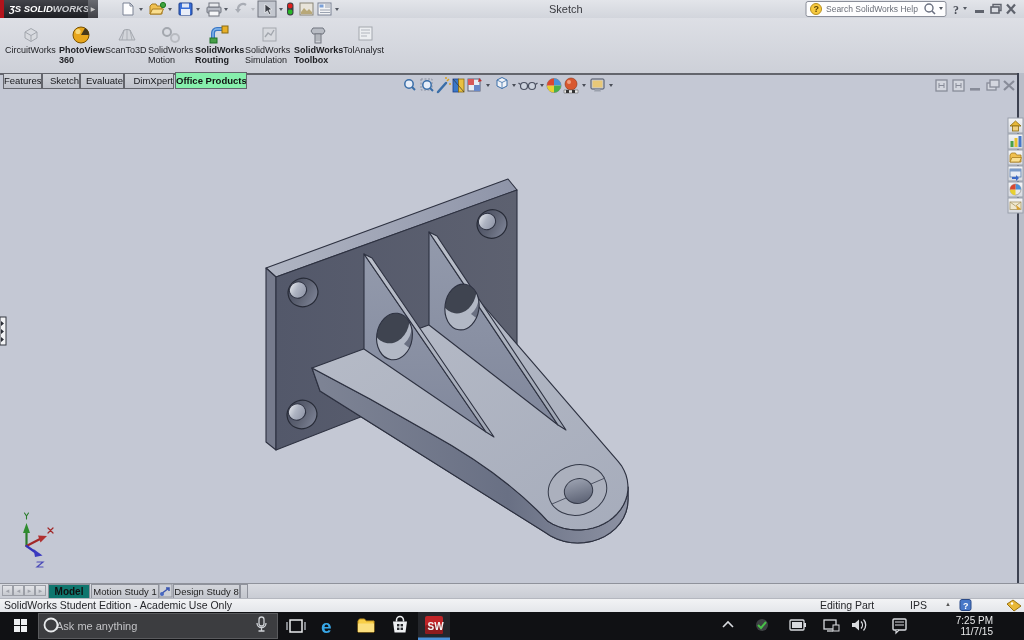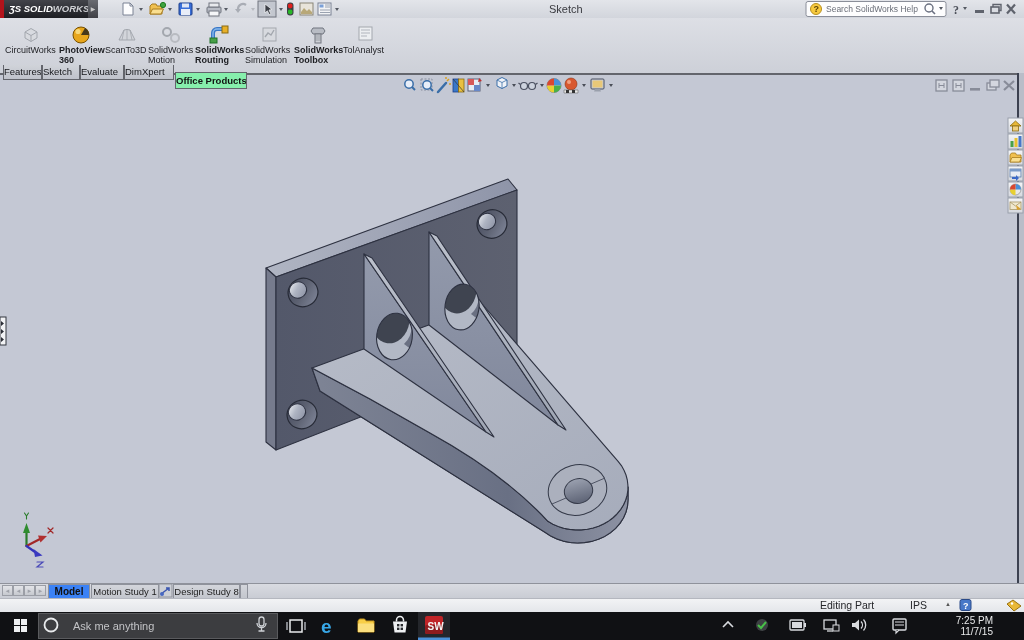--- a/index.html
+++ b/index.html
@@ -9,30 +9,30 @@
 #logo{left:0;top:0;width:97px;height:18px;background:linear-gradient(#43444a,#1d1e23)}
 #logored{left:0;top:0;width:4px;height:18px;background:#b3131b}
 #logotext{left:9px;top:3px;width:80px;height:14px;color:#fff;font-size:9.5px;font-style:italic;font-weight:bold;white-space:nowrap;overflow:hidden}
 #logoarrow{left:88px;top:0;width:10px;height:18px;background:linear-gradient(#6a6c72,#3f4046);color:#c8c8c8;font-size:6px;line-height:18px;text-align:center}
 #doctitle{left:549px;top:3px;font-size:11px;color:#3a3b40}
 
 #row2{left:0;top:18px;width:1024px;height:55px;background:linear-gradient(#dddfe5,#cdd0d8)}
 .t2{position:absolute;top:46px;text-align:left;font-size:9px;line-height:9.5px;color:#1d1e22;white-space:nowrap}
 
 #tabline{left:0;top:73px;width:1017px;height:2px;background:#63656c}
-.tab{position:absolute;top:65px;height:15px;background:linear-gradient(#d0d3d9,#bfc2cb);border:1px solid #63656c;border-top:none;font-size:9.5px;color:#17181c;text-align:left;line-height:14px;white-space:nowrap;overflow:hidden}
+.tab{position:absolute;top:74px;height:15px;background:linear-gradient(#d0d3d9,#bfc2cb);border:1px solid #63656c;border-top:none;font-size:9.5px;color:#17181c;text-align:right;line-height:14px;white-space:nowrap;overflow:hidden}
 #tabact{left:175px;top:72px;width:72px;height:17px;white-space:nowrap;overflow:hidden;background:#86efac;border:1px solid #63656c;font-size:9.5px;font-weight:bold;color:#111;text-align:center;line-height:16px}
 
 #vright1{left:1017px;top:73px;width:2px;height:511px;background:#3c4150}
 #vright2{left:1019px;top:73px;width:5px;height:511px;background:#b9bdc8}
 
 #btabs{left:0;top:583px;width:1024px;height:15px;background:linear-gradient(#d9dbe1,#c9ccd4);border-top:1px solid #8f929b}
 .nav{position:absolute;top:585px;width:11px;height:11px;background:linear-gradient(#e3e4e8,#c6c9cf);border:1px solid #9b9ea6;color:#a0a3ab;font-size:6px;text-align:center;line-height:10px}
 .btab{position:absolute;top:584px;height:14px;border:1px solid #8f929b;border-bottom:none;background:linear-gradient(#d3d5db,#c3c6cd);font-size:10px;color:#222;text-align:center;white-space:nowrap;line-height:13px}
-#btabact{left:48px;top:584px;width:42px;height:14px;line-height:13px;white-space:nowrap;background:#3b82f6;border:1px solid #8f929b;border-bottom:none;font-weight:bold;font-size:10px;text-align:center;color:#111}
+#btabact{left:48px;top:584px;width:42px;height:14px;line-height:13px;white-space:nowrap;background:#0f766e;border:1px solid #8f929b;border-bottom:none;font-weight:bold;font-size:10px;text-align:center;color:#111}
 
 #status{left:0;top:598px;width:1024px;height:14px;background:linear-gradient(#f2f3f5,#e4e6ea);border-top:1px solid #b4b7bf;font-size:10.5px;color:#26272b}
 
 #taskbar{left:0;top:612px;width:1024px;height:28px;background:#101114}
 #search{left:38px;top:613px;width:240px;height:26px;background:#3c3d40;border:1px solid #5a5b5e;color:#c2c3c6;font-size:11px;line-height:24px}
 </style></head><body>
 <div id="page">
 
   <div class="abs" id="titlebar"></div>
   <div class="abs" id="logo"></div>
@@ -304,32 +304,33 @@
   <div class="btab" style="left:91px;width:68px;font-size:9.5px">Motion Study 1</div>
   <svg class="abs" style="left:159px;top:584px" width="14" height="14">
       <rect x="0" y="0" width="13" height="13" fill="#cdd0d6" stroke="#8f929b"></rect>
       <path d="M2,10 l8,-6 M7,4 l3,0 l0,3" stroke="#3a55b0" stroke-width="1.5" fill="none"></path>
       <circle cx="3" cy="10" r="2" fill="#4868c0"></circle>
     </svg>
   <div class="btab" style="left:173px;width:67px;font-size:9.5px">Design Study 8</div>
   <div class="btab" style="left:240px;width:8px"></div>
 
   <div class="abs" id="status"></div>
+  <div class="abs" style="left:4px;top:599px;font-size:10.5px;color:#26272b">SolidWorks Student Edition - Academic Use Only</div>
   <div class="abs" style="left:820px;top:599px;font-size:10.5px;color:#26272b">Editing Part</div>
   <div class="abs" style="left:910px;top:599px;font-size:10.5px;color:#26272b">IPS</div>
   <div class="abs" style="left:945px;top:601px;font-size:6px;color:#555">▲</div>
   <svg class="abs" style="left:955px;top:598px" width="69" height="14">
 <rect x="5" y="1.5" width="11" height="11" rx="2" fill="#4878c8" stroke="#2a4a88"></rect>
       <text x="8" y="10.5" font-size="9" font-weight="bold" fill="#fff" font-family="Liberation Sans, sans-serif">?</text>
 <path d="M52,6 l6,-4 l8,6 l-7,5 Z" fill="#e8b838" stroke="#9a7210" stroke-width="1"></path>
       <circle cx="57" cy="5.5" r="1.2" fill="#fff"></circle>
 </svg>
 
   <div class="abs" id="taskbar"></div>
-  <div class="abs" id="search"><span style="margin-left:34px">Ask me anything</span></div>
+  <div class="abs" id="search"><span style="margin-left:17px">Ask me anything</span></div>
   <svg class="abs" id="tkicons" style="left:0;top:612px" width="1024" height="28">
       <rect x="14" y="7" width="6" height="6" fill="#eef0f2"></rect>
       <rect x="21" y="7" width="6" height="6" fill="#eef0f2"></rect>
       <rect x="14" y="14" width="6" height="6" fill="#eef0f2"></rect>
       <rect x="21" y="14" width="6" height="6" fill="#eef0f2"></rect>
 <circle cx="51" cy="13" r="6.5" fill="none" stroke="#e8eaec" stroke-width="1.8"></circle>
 <rect x="259" y="5" width="5" height="9" rx="2.5" fill="none" stroke="#cfd2d6" stroke-width="1.3"></rect>
       <path d="M257,11 a4.5,4.5 0 0 0 9,0 M261.5,16 v3 M258.5,19 h6" fill="none" stroke="#cfd2d6" stroke-width="1.3"></path>
 <rect x="290" y="8" width="12" height="12" fill="none" stroke="#e8eaec" stroke-width="1.5"></rect>
       <path d="M287,10 v8 M305,10 v8" stroke="#a8acb2" stroke-width="1.5"></path>

